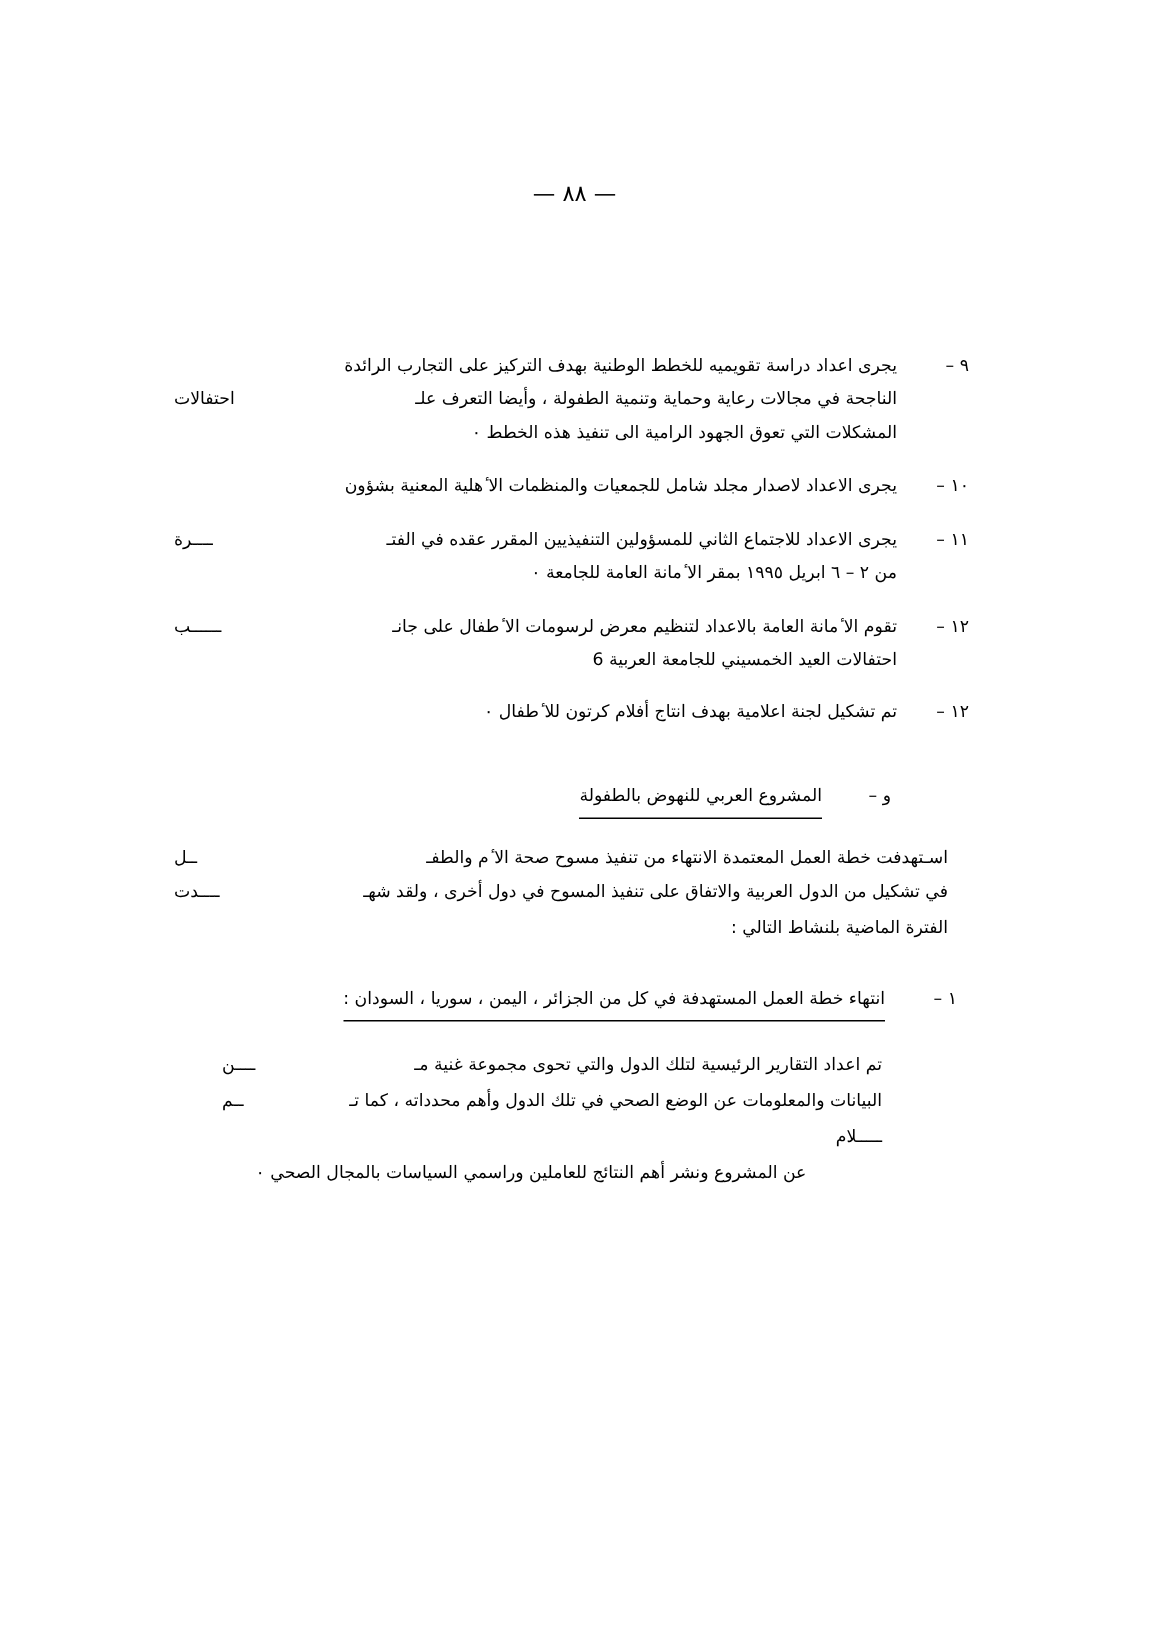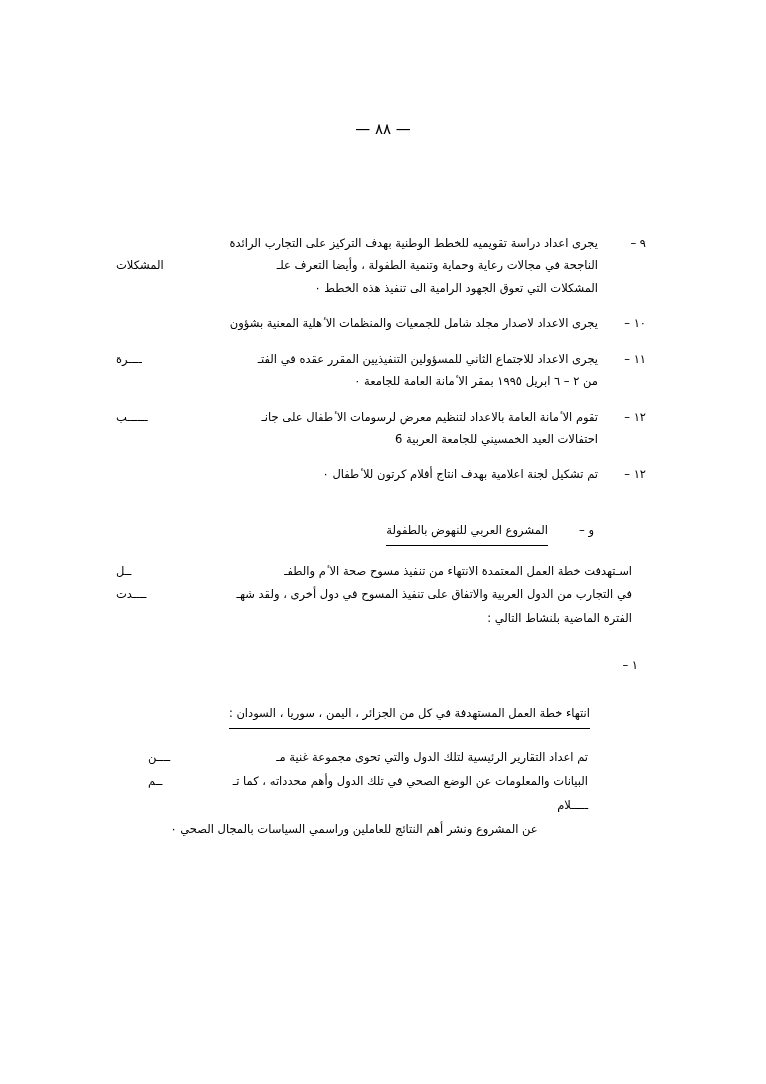--- a/index.html
+++ b/index.html
@@ -132,21 +132,20 @@
   .sub-item .marker {
     flex: 0 0 42px;
     text-align: right;
     padding-left: 6px;
     white-space: nowrap;
   }
   .sub-item .body {
     position: relative;
     white-space: nowrap;
     letter-spacing: 0.5px;
-    margin-top: 48px;
   }
   .sub-item .body::after {
     content: "";
     position: absolute;
     right: 0;
     left: 0;
     bottom: -4px;
     border-bottom: 1.1px solid #000;
   }
   
@@ -175,21 +174,21 @@
   <div class="page-number">— ٨٨ —</div>
 
   <div class="content">
 
     <div class="num-item">
       <div class="marker">٩ –</div>
       <div class="body">
         <span class="line">يجرى اعداد دراسة تقويميه للخطط الوطنية بهدف التركيز على التجارب الرائدة</span>
         <span class="line justify">
           <span>الناجحة في مجالات رعاية وحماية وتنمية الطفولة  ،  وأيضا التعرف علـ</span>
-          <span>المشكلات</span>
+          <span>احتفالات</span>
         </span>
         <span class="line">المشكلات التي تعوق الجهود الرامية الى تنفيذ هذه الخطط ٠</span>
       </div>
     </div>
 
     <div class="num-item">
       <div class="marker">١٠ –</div>
       <div class="body">
         <span class="line">يجرى الاعداد لاصدار مجلد شامل للجمعيات والمنظمات الا ٔهلية المعنية بشؤون</span>
       </div>
@@ -228,21 +227,21 @@
       <div class="marker">و –</div>
       <div class="title">المشروع العربي للنهوض  بالطفولة</div>
     </div>
 
     <div class="para">
       <div class="line">
         <span>اسـتهدفت  خطة العمل المعتمدة  الانتهاء من تنفيذ مسوح صحة الا ٔم والطفـ</span>
         <span>ــل</span>
       </div>
       <div class="line">
-        <span>في التجارب من الدول العربية والاتفاق على تنفيذ المسوح في دول أخرى  ،  ولقد شهـ</span>
+        <span>في تشكيل من الدول العربية والاتفاق على تنفيذ المسوح في دول أخرى  ،  ولقد شهـ</span>
         <span>ــــدت</span>
       </div>
       <div class="line last">الفترة الماضية بلنشاط التالي  :</div>
     </div>
 
     <div class="sub-item">
       <div class="marker">١ –</div>
       <div class="body">انتهاء خطة العمل المستهدفة في كل من الجزائر ، اليمن ، سوريا ، السودان :</div>
     </div>
 

